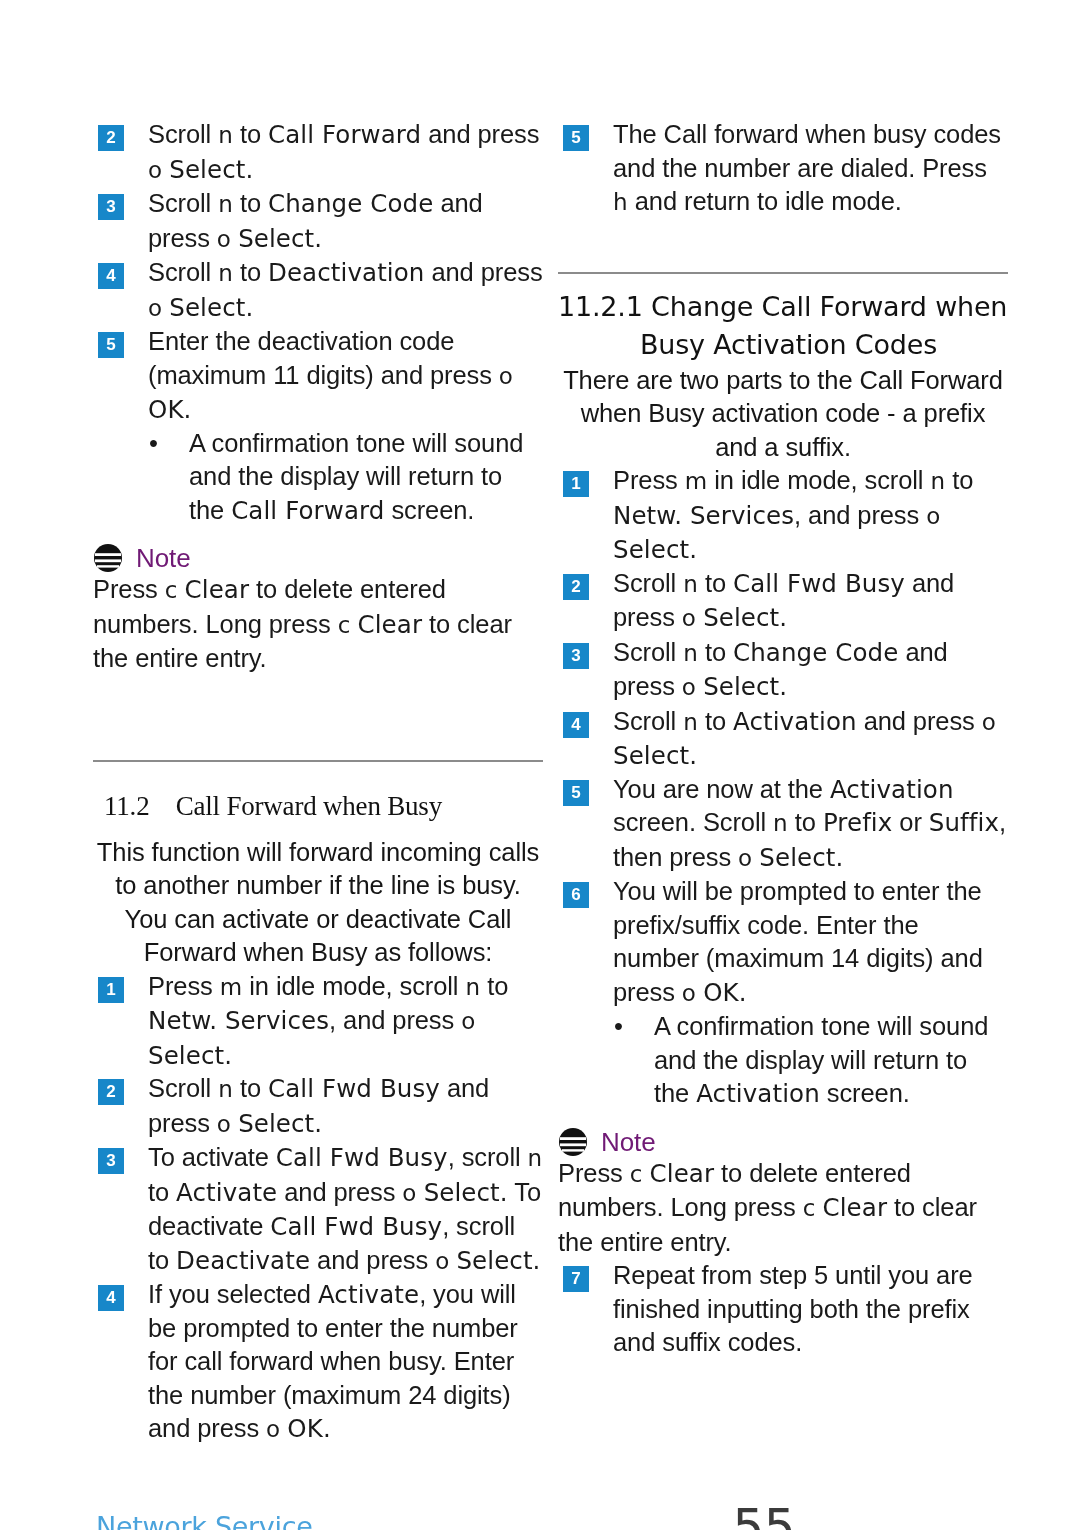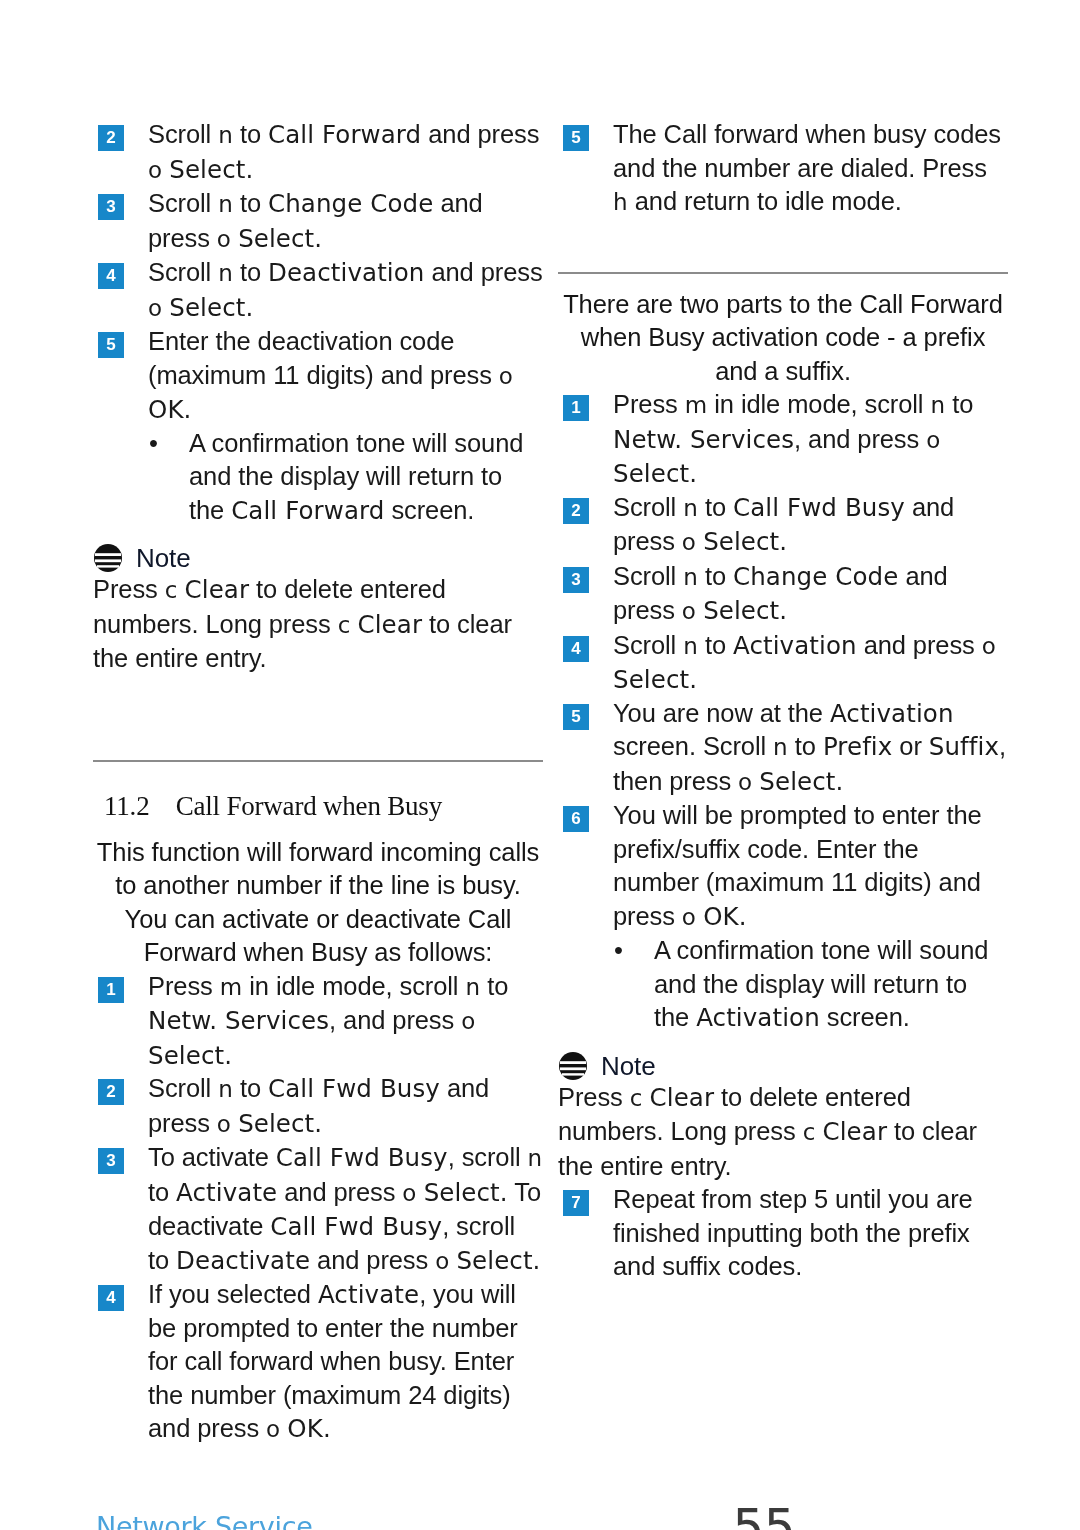--- a/index.html
+++ b/index.html
@@ -116,21 +116,21 @@
   .note-icon {
     width: 30px;
     height: 30px;
     flex: 0 0 30px;
     display: block;
   }
   .note-title {
     font-size: 26px;
     line-height: 30px;
     letter-spacing: -0.1px;
-    color: #0f172a;
+    color: #701a75;
   }
   .note-body {
     font-size: 25.5px;
     line-height: 33.5px;
     letter-spacing: -0.1px;
     margin: 0;
   }
 
   
   .rule {
@@ -257,30 +257,34 @@
       <div>
           <div class="step"><span class="badge">5</span><span class="step-text"><span>The Call forward when busy codes and the number are dialed. Press </span><span class="key">h</span><span>  and return to idle mode.</span></span></div>
         </div>
 
       <div class="spacer-lg"></div>
 
       <div class="rule"></div>
 
       <div class="spacer-sm"></div>
 
+      <h3 class="h3">
+        <span>11.2.1 Change Call Forward when</span>
+        <span class="h3-line2">Busy Activation Codes</span>
+      </h3>
 
       <p class="para">There are two parts to the Call Forward when Busy activation code - a prefix and a suffix.</p>
 
       <div>
           <div class="step"><span class="badge">1</span><span class="step-text"><span>Press </span><span class="key">m</span><span>  in idle mode, scroll </span><span class="key">n</span><span>  to </span><span class="ui">Netw. Services</span><span>, and press </span><span class="key">o</span><span>  </span><span class="ui">Select.</span></span></div>
           <div class="step"><span class="badge">2</span><span class="step-text"><span>Scroll </span><span class="key">n</span><span>  to </span><span class="ui">Call Fwd Busy</span><span> and press </span><span class="key">o</span><span>  </span><span class="ui">Select.</span></span></div>
           <div class="step"><span class="badge">3</span><span class="step-text"><span>Scroll </span><span class="key">n</span><span>  to </span><span class="ui">Change Code</span><span> and press </span><span class="key">o</span><span>  </span><span class="ui">Select.</span></span></div>
           <div class="step"><span class="badge">4</span><span class="step-text"><span>Scroll </span><span class="key">n</span><span>  to </span><span class="ui">Activation</span><span> and press </span><span class="key">o</span><span>  </span><span class="ui">Select.</span></span></div>
           <div class="step"><span class="badge">5</span><span class="step-text"><span>You are now at the </span><span class="ui">Activation</span><span> screen. Scroll </span><span class="key">n</span><span>  to </span><span class="ui">Prefix</span><span> or </span><span class="ui">Suffix</span><span>, then press </span><span class="key">o</span><span>  </span><span class="ui">Select.</span></span></div>
-          <div class="step"><span class="badge">6</span><span class="step-text"><span>You will be prompted to enter the prefix/suffix code. Enter the number (maximum 11 digits) and press </span><span class="key">o</span><span>  </span><span class="ui">OK.</span></span></div>
+          <div class="step"><span class="badge">6</span><span class="step-text"><span>You will be prompted to enter the prefix/suffix code. Enter the number (maximum 14 digits) and press </span><span class="key">o</span><span>  </span><span class="ui">OK.</span></span></div>
         </div>
 
       <div>
           <div class="bullet"><span class="bullet-dot">•</span><span class="bullet-text"><span>A confirmation tone will sound and the display will return to the </span><span class="ui">Activation</span><span> screen.</span></span></div>
         </div>
 
       <div class="spacer-sm"></div>
 
       <div>
           <div>

